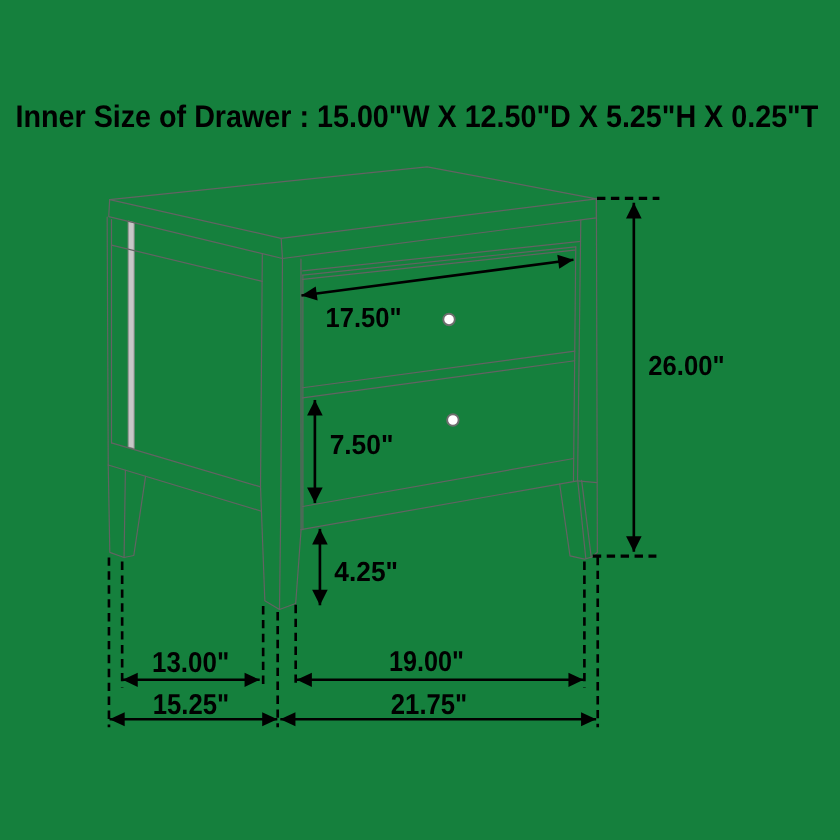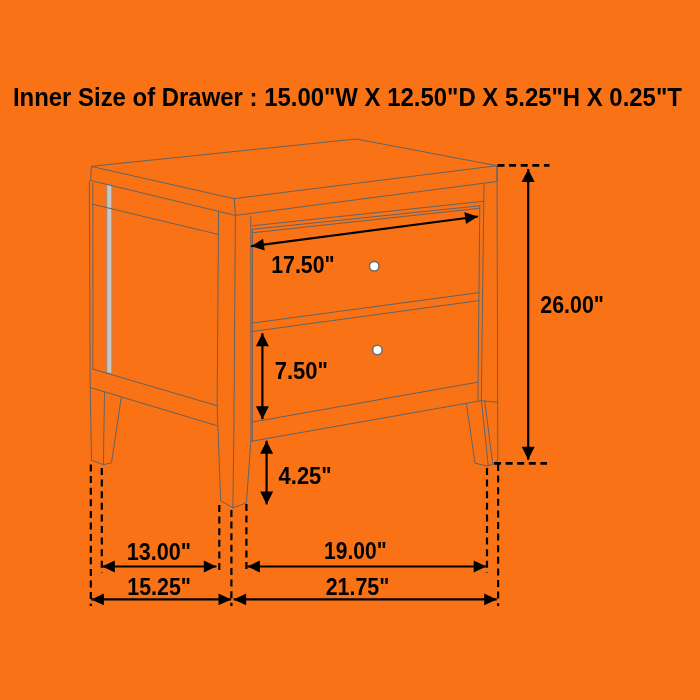--- a/index.html
+++ b/index.html
@@ -1,16 +1,16 @@
 <!DOCTYPE html>
 <html><head>
 <meta charset="utf-8">
 <style>
   html,body{margin:0;padding:0;background:#ffffff;}
-  .page{position:relative;width:700px;height:700px;background:#f97316;overflow:hidden;}
+  .page{position:relative;width:700px;height:700px;background:#15803d;overflow:hidden;}
   svg{display:block;}
   text{font-family:"Liberation Sans", sans-serif;font-weight:bold;fill:#000;}
 </style>
 </head>
 <body>
 <div class="page">
 <svg width="700" height="700" viewBox="0 0 700 700">
 
   <text x="12.9" y="105.5" font-size="26px" textLength="669" lengthAdjust="spacingAndGlyphs">Inner Size of Drawer : 15.00"W X 12.50"D X 5.25"H X 0.25"T</text>
 

